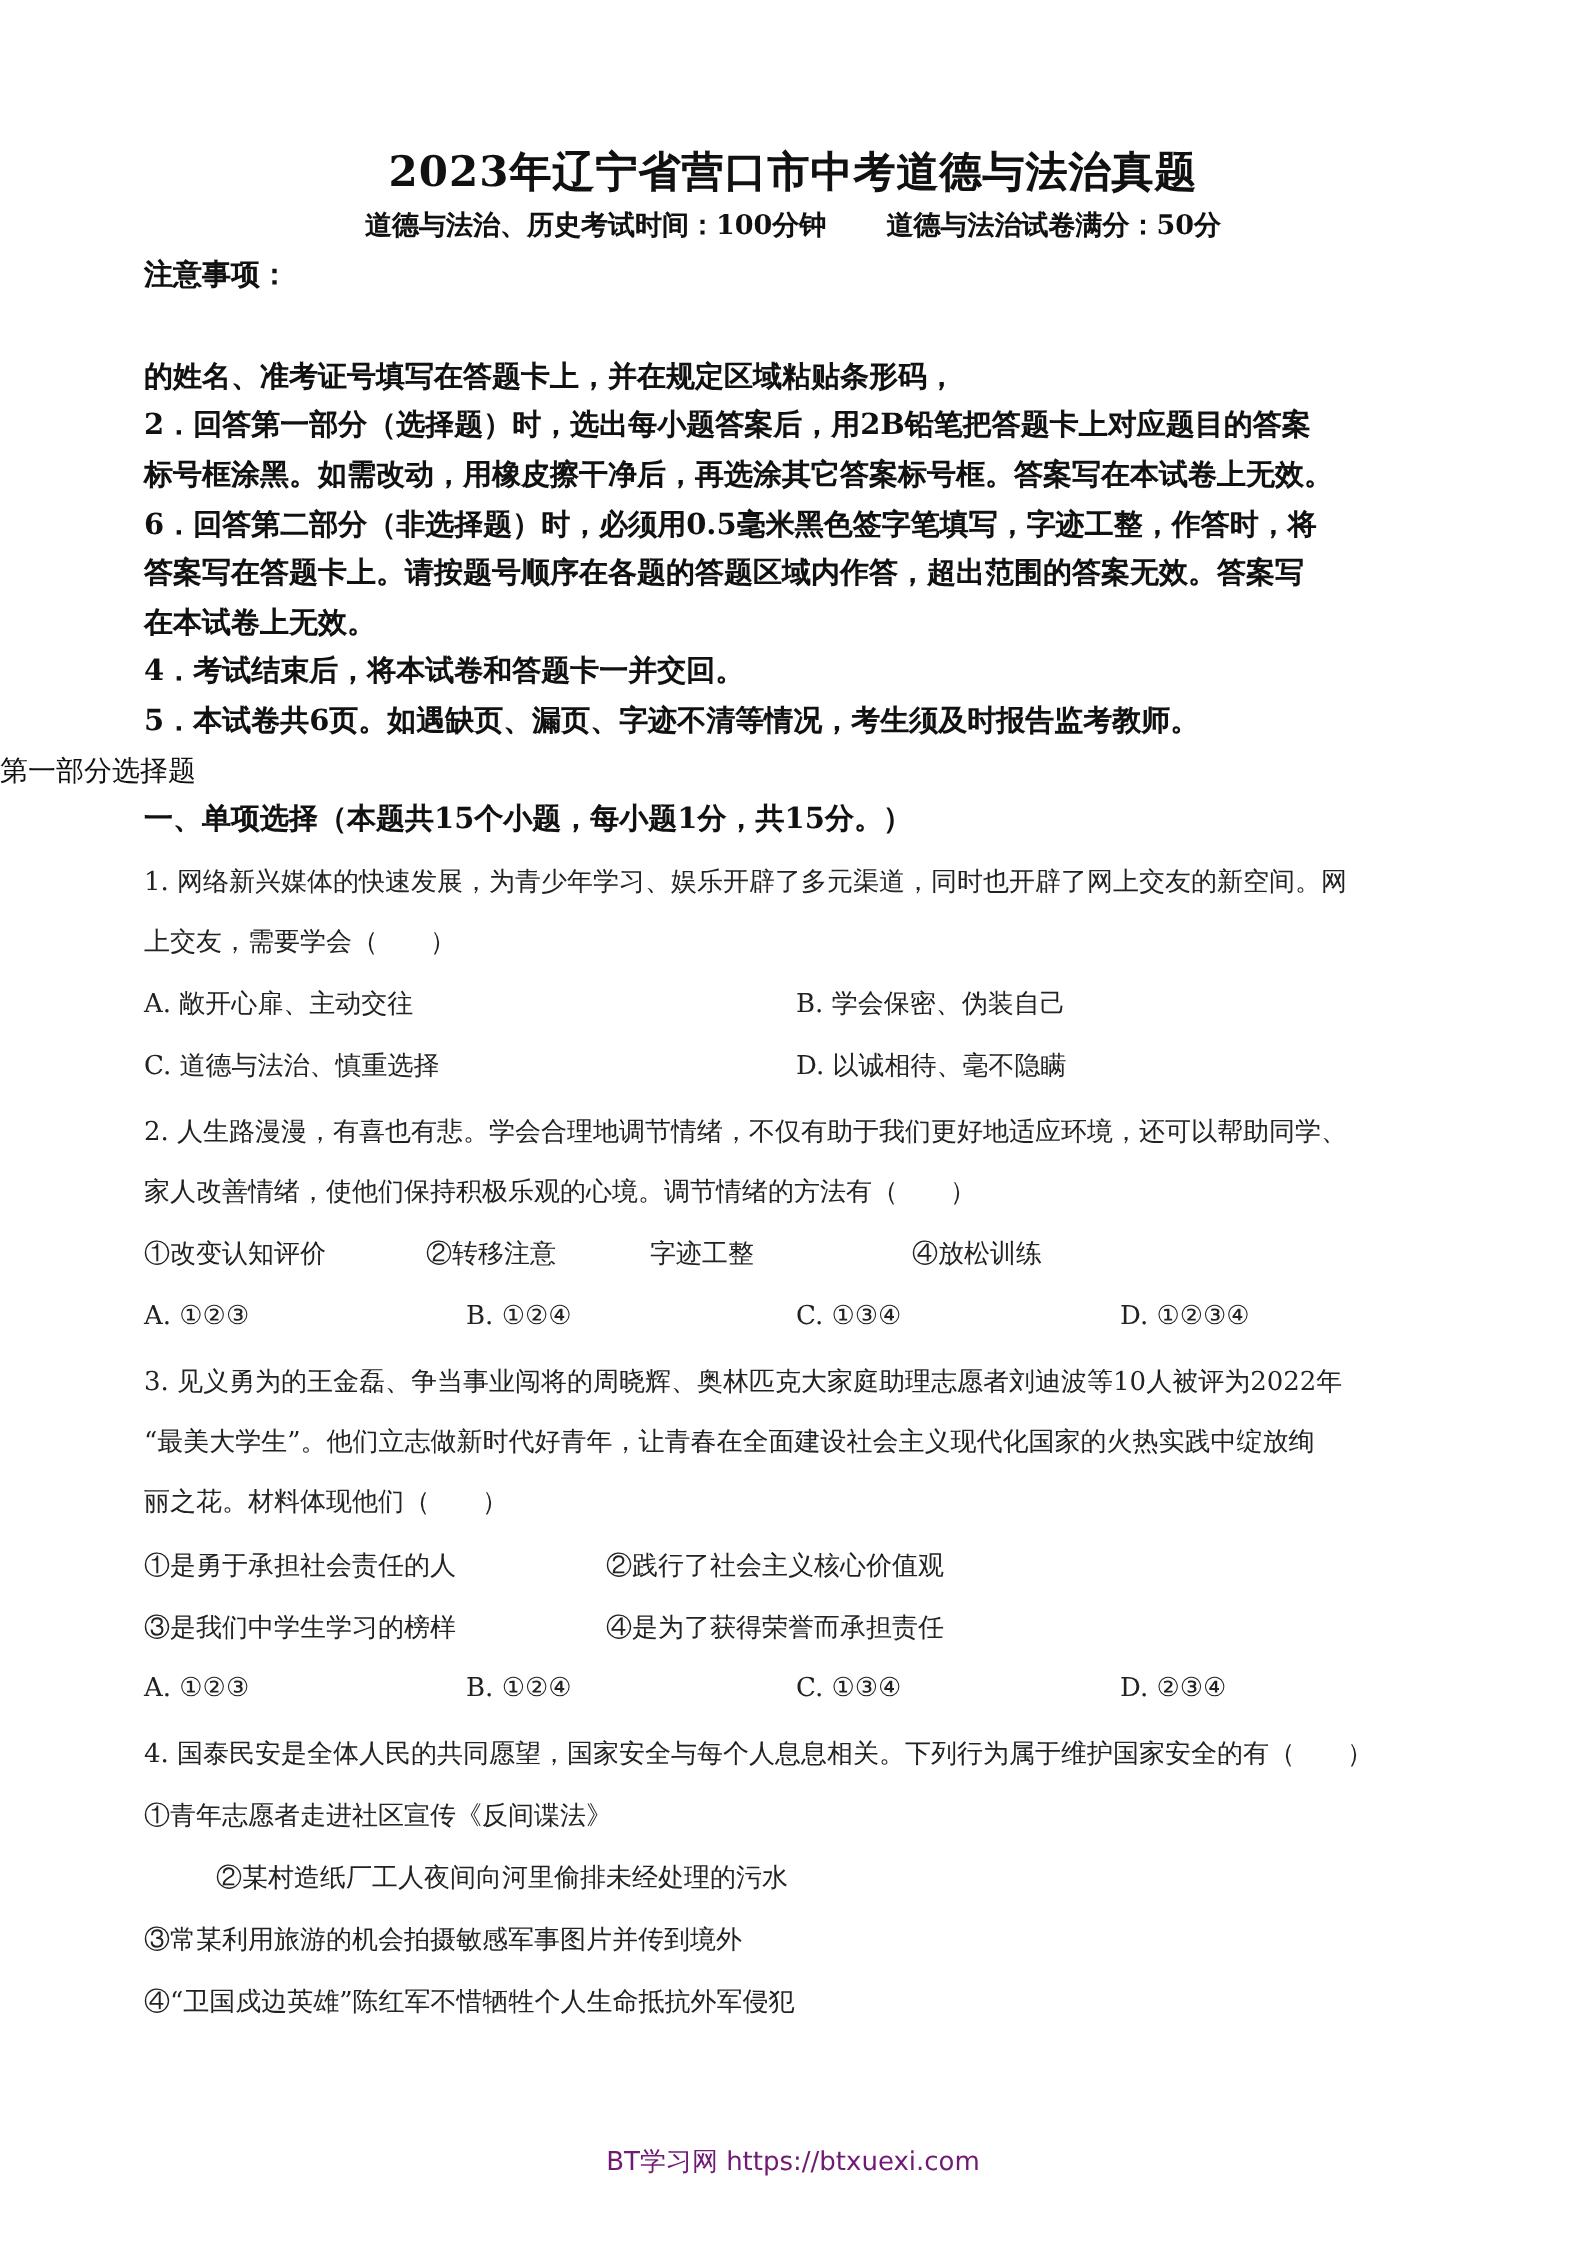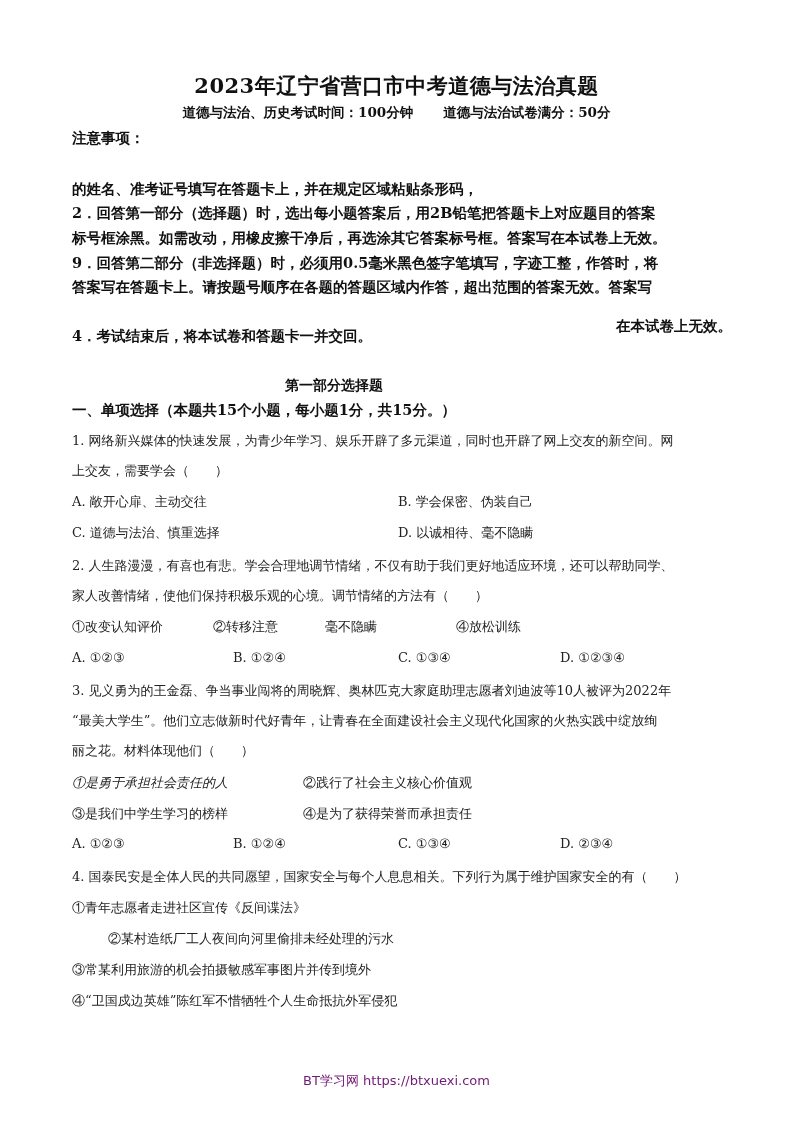--- a/index.html
+++ b/index.html
@@ -6,70 +6,71 @@
   body { width: 793px; height: 1122px; position: relative; overflow: hidden;
          font-family: "DejaVu Serif", "Liberation Serif", serif; color: #111; }
   .page { position: absolute; left: 0; top: 0; width: 793px; height: 1122px; }
   .title { position: absolute; left: 0; width: 793px; top: 72px; text-align: center;
            font-weight: bold; font-size: 21px; letter-spacing: 0.5px; }
   .subtitle { position: absolute; left: 0; width: 793px; top: 104px; text-align: center;
               font-weight: bold; font-size: 13.5px; }
   .subtitle .gap { display: inline-block; width: 30px; }
   .bold-line { position: absolute; left: 72px; width: 660px; font-weight: bold; font-size: 14.5px;
                line-height: 24.5px; white-space: nowrap; }
-  .sec-title { position: absolute; left: 0; width: 668px; text-align: center; font-weight: bold; font-size: 14px; }
+  .sec-title { position: absolute; left: 0; width: 668px; text-align: left; font-weight: normal; font-size: 14px; }
   .q-line { position: absolute; left: 72px; font-size: 13px; white-space: nowrap; color: #222; }
   .opt { position: absolute; font-size: 13px; white-space: nowrap; color: #222; }
   .footer { position: absolute; left: 0; width: 793px; top: 1072px; text-align: center;
             font-family: "DejaVu Sans", "Liberation Sans", sans-serif; font-size: 13px; color: #701a75; }
 </style>
 </head>
 <body>
 
 <div class="page">
 
   <div class="title">2023年辽宁省营口市中考道德与法治真题</div>
   <div class="subtitle">
     <span>道德与法治、历史考试时间：100分钟</span><span class="gap"></span><span>道德与法治试卷满分：50分</span>
   </div>
 
   <div class="bold-line" style="top:126px;">注意事项：</div>
   <div class="bold-line" style="top:177px;">的姓名、准考证号填写在答题卡上，并在规定区域粘贴条形码，</div>
   <div class="bold-line" style="top:201px;">2．回答第一部分（选择题）时，选出每小题答案后，用2B铅笔把答题卡上对应题目的答案</div>
   <div class="bold-line" style="top:226px;">标号框涂黑。如需改动，用橡皮擦干净后，再选涂其它答案标号框。答案写在本试卷上无效。</div>
-  <div class="bold-line" style="top:251px;">9．回答第二部分（非选择题）时，必须用0.5毫米黑色签字笔填写，字迹工整，作答时，将</div>
+  <div class="bold-line" style="top:251px;">6．回答第二部分（非选择题）时，必须用0.5毫米黑色签字笔填写，字迹工整，作答时，将</div>
   <div class="bold-line" style="top:275px;">答案写在答题卡上。请按题号顺序在各题的答题区域内作答，超出范围的答案无效。答案写</div>
-  <div class="bold-line" style="top:314px;text-align:right;">在本试卷上无效。</div>
+  <div class="bold-line" style="top:300px;">在本试卷上无效。</div>
   <div class="bold-line" style="top:324px;">4．考试结束后，将本试卷和答题卡一并交回。</div>
+  <div class="bold-line" style="top:349px;">5．本试卷共6页。如遇缺页、漏页、字迹不清等情况，考生须及时报告监考教师。</div>
 
   <div class="sec-title" style="top:377px;">第一部分选择题</div>
   <div class="bold-line" style="top:398px;">一、单项选择（本题共15个小题，每小题1分，共15分。）</div>
 
   <div class="q-line" style="top:432px;">1. 网络新兴媒体的快速发展，为青少年学习、娱乐开辟了多元渠道，同时也开辟了网上交友的新空间。网</div>
   <div class="q-line" style="top:462px;">上交友，需要学会（　　）</div>
   <div class="opt" style="left:72px; top:493px;">A. 敞开心扉、主动交往</div>
   <div class="opt" style="left:398px; top:493px;">B. 学会保密、伪装自己</div>
   <div class="opt" style="left:72px; top:524px;">C. 道德与法治、慎重选择</div>
   <div class="opt" style="left:398px; top:524px;">D. 以诚相待、毫不隐瞒</div>
 
   <div class="q-line" style="top:557px;">2. 人生路漫漫，有喜也有悲。学会合理地调节情绪，不仅有助于我们更好地适应环境，还可以帮助同学、</div>
   <div class="q-line" style="top:587px;">家人改善情绪，使他们保持积极乐观的心境。调节情绪的方法有（　　）</div>
   <div class="opt" style="left:72px; top:618px;">①改变认知评价</div>
   <div class="opt" style="left:213px; top:618px;">②转移注意</div>
-  <div class="opt" style="left:325px; top:618px;">毫不隐瞒</div>
+  <div class="opt" style="left:325px; top:618px;">字迹工整</div>
   <div class="opt" style="left:456px; top:618px;">④放松训练</div>
   <div class="opt" style="left:72px; top:650px;">A. ①②③</div>
   <div class="opt" style="left:233px; top:650px;">B. ①②④</div>
   <div class="opt" style="left:398px; top:650px;">C. ①③④</div>
   <div class="opt" style="left:560px; top:650px;">D. ①②③④</div>
 
   <div class="q-line" style="top:682px;">3. 见义勇为的王金磊、争当事业闯将的周晓辉、奥林匹克大家庭助理志愿者刘迪波等10人被评为2022年</div>
   <div class="q-line" style="top:712px;">“最美大学生”。他们立志做新时代好青年，让青春在全面建设社会主义现代化国家的火热实践中绽放绚</div>
   <div class="q-line" style="top:742px;">丽之花。材料体现他们（　　）</div>
-  <div class="opt" style="left:72px; top:774px;font-style:italic;">①是勇于承担社会责任的人</div>
+  <div class="opt" style="left:72px; top:774px;">①是勇于承担社会责任的人</div>
   <div class="opt" style="left:303px; top:774px;">②践行了社会主义核心价值观</div>
   <div class="opt" style="left:72px; top:805px;">③是我们中学生学习的榜样</div>
   <div class="opt" style="left:303px; top:805px;">④是为了获得荣誉而承担责任</div>
   <div class="opt" style="left:72px; top:836px;">A. ①②③</div>
   <div class="opt" style="left:233px; top:836px;">B. ①②④</div>
   <div class="opt" style="left:398px; top:836px;">C. ①③④</div>
   <div class="opt" style="left:560px; top:836px;">D. ②③④</div>
 
   <div class="q-line" style="top:868px;">4. 国泰民安是全体人民的共同愿望，国家安全与每个人息息相关。下列行为属于维护国家安全的有（　　）</div>
   <div class="opt" style="left:72px; top:899px;">①青年志愿者走进社区宣传《反间谍法》</div>

